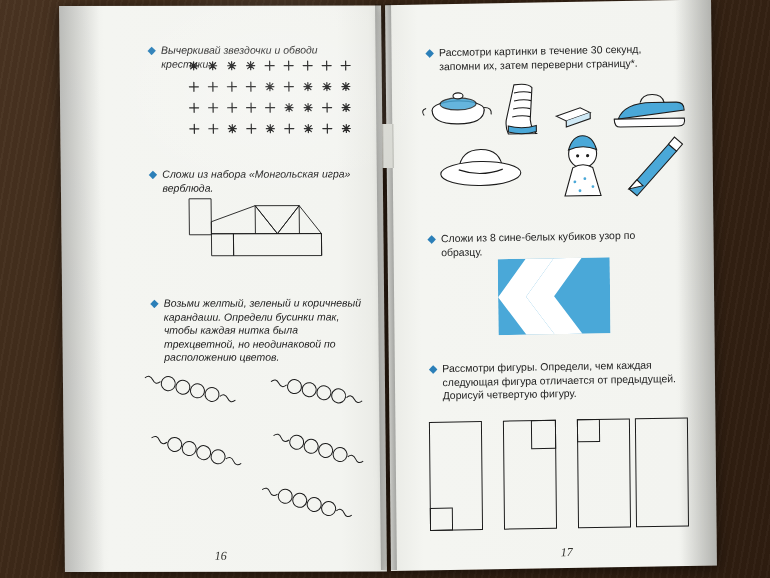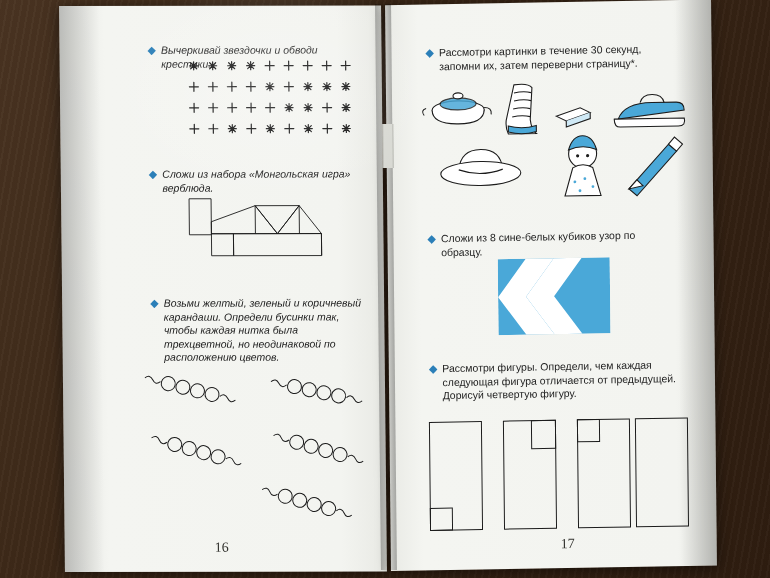--- a/index.html
+++ b/index.html
@@ -99,24 +99,25 @@
   .task-text {
     font-family: "Liberation Sans", sans-serif;
     font-size: 10.5px;
     line-height: 13.5px;
     color: #1d1d1d;
     font-style: italic;
   }
   .task-text.upright { font-style: normal; }
   .page-num {
     position: absolute;
-    bottom: 16px;
-    font-size: 14px;
+    bottom: 8px;
+    font-size: 12px;
     color: #33332f;
     font-family: "Liberation Serif", serif;
+    font-style: italic;
   }
   svg { display: block; }
   .stars-grid {
     position: absolute;
     left: 128px;
     top: 52px;
     width: 176px;
     height: 84px;
   }
   .glare {

